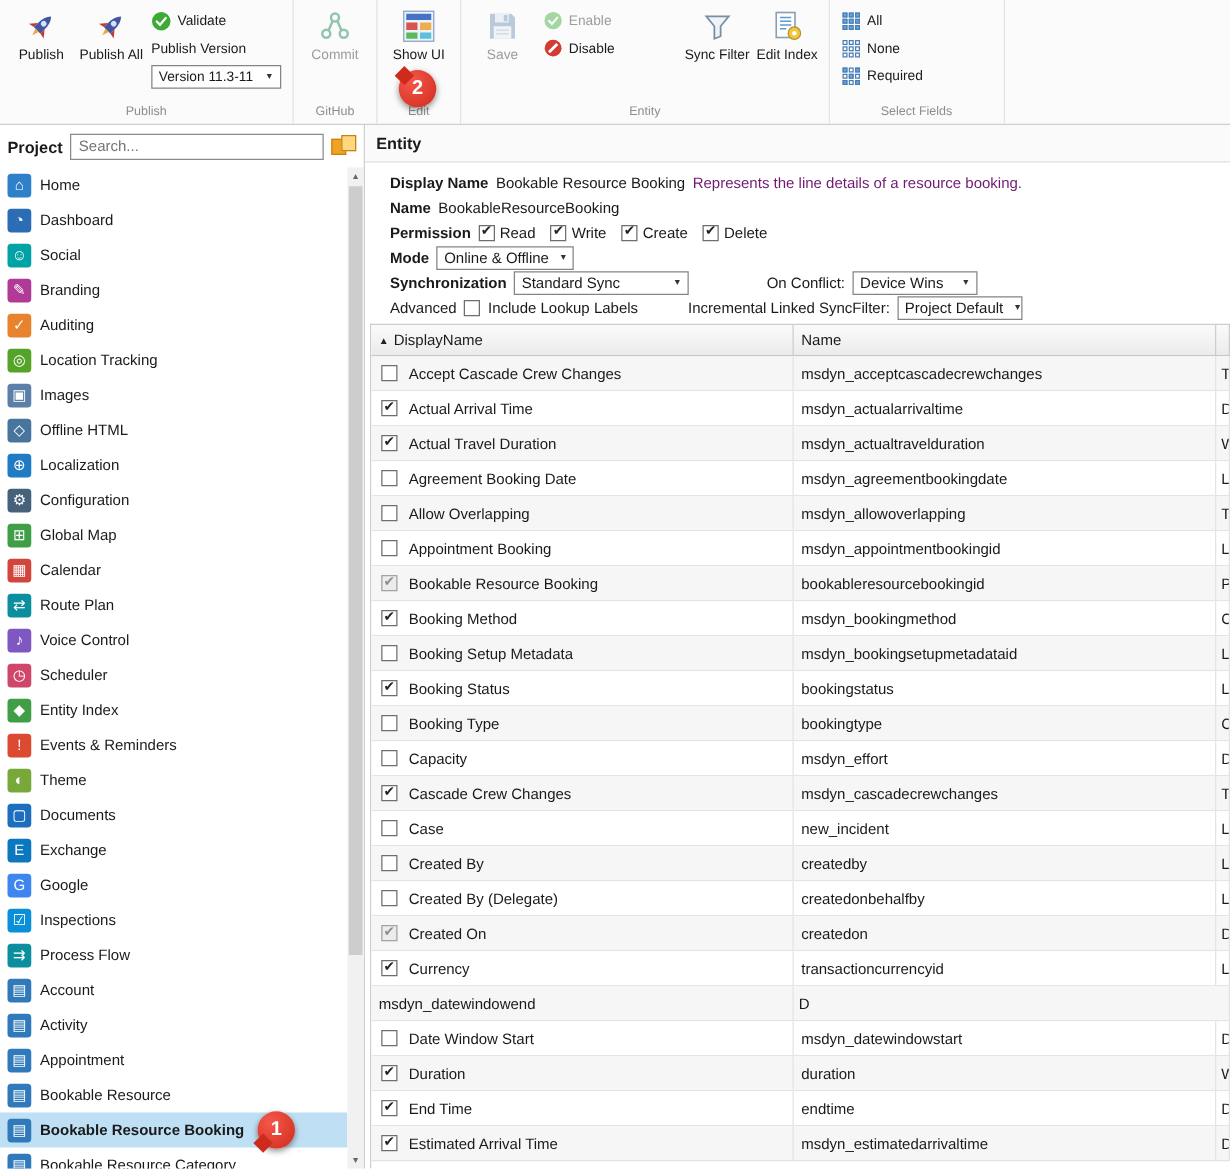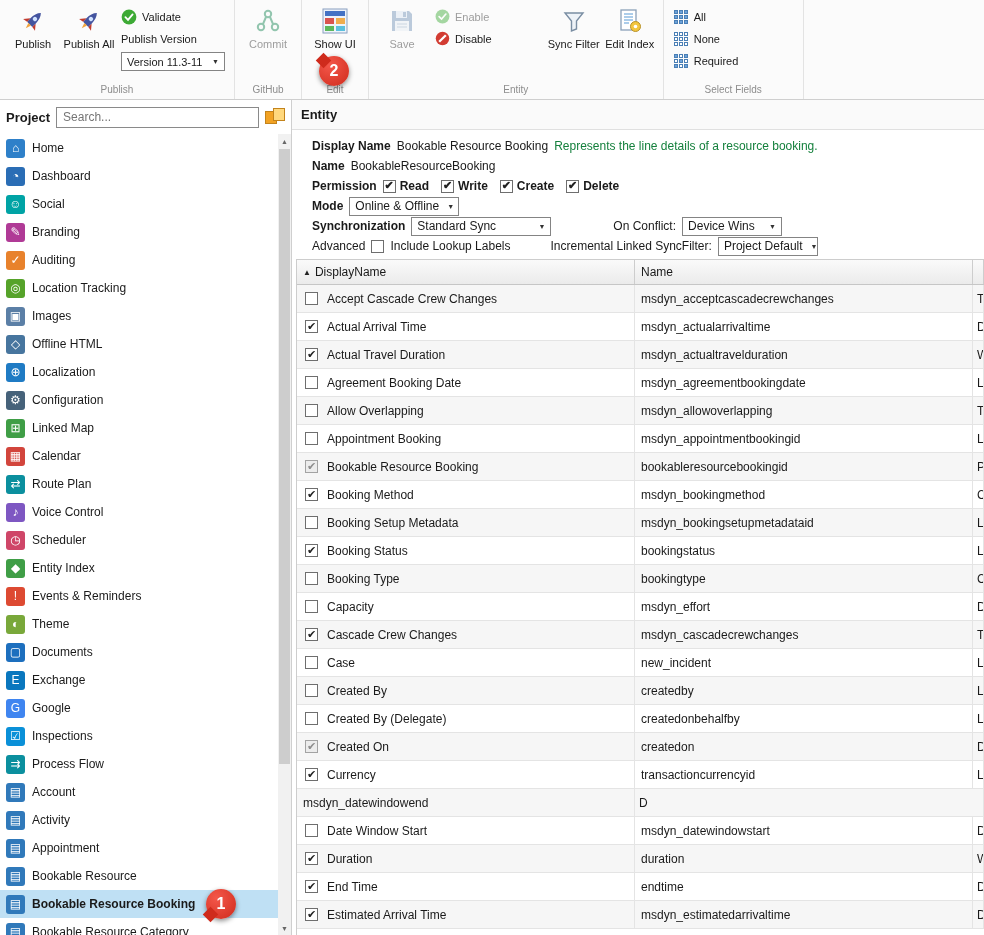--- a/index.html
+++ b/index.html
@@ -64,21 +64,21 @@
   .vscroll .sarrow.down { position:absolute; bottom:0; left:0; right:0; }
   .vscroll .thumb { position:absolute; left:1px; right:1px; top:15px; height:615px; background:#cdcdcd; }
 
   
   .main { flex:1; display:flex; flex-direction:column; overflow:hidden; background:#fff; }
   .entity-header { height:30px; background:#fafafa; border-bottom:1px solid #e0e0e0; display:flex; align-items:center;
                    padding:0 9px; font-weight:bold; font-size:13px; }
   .entity-form { padding:6px 20px 3px; }
   .frow { height:20px; display:flex; align-items:center; gap:6px; white-space:nowrap; }
   .frow b { font-weight:bold; }
-  .desc { color:#15803d; }
+  .desc { color:#701a75; }
   .cb { width:13px; height:13px; min-width:13px; border:1px solid #6e6e6e; background:#fff;
         display:inline-flex; align-items:center; justify-content:center; }
   .cb.checked::after { content:"✔"; font-size:11px; color:#222; line-height:1; margin-top:-1px; }
   .cb.disabled { background:#ececec; border-color:#a3a3a3; }
   .cb.disabled.checked::after { color:#8d8d8d; }
   .cb-pair { display:inline-flex; align-items:center; gap:4px; margin-right:12px; }
   .spacer50 { width:50px; } .spacer28 { width:28px; }
 
   
   .ftable { flex:1; display:flex; flex-direction:column; margin-left:4px; border-top:1px solid #cdcdcd;
@@ -352,21 +352,21 @@
         <div class="side-item">
           <span class="side-icon" style="background: rgb(31, 123, 196);">⊕</span>
           <span class="side-label">Localization</span>
         </div>
         <div class="side-item">
           <span class="side-icon" style="background: rgb(70, 98, 122);">⚙</span>
           <span class="side-label">Configuration</span>
         </div>
         <div class="side-item">
           <span class="side-icon" style="background: rgb(63, 158, 70);">⊞</span>
-          <span class="side-label">Linked Map</span>
+          <span class="side-label">Global Map</span>
         </div>
         <div class="side-item">
           <span class="side-icon" style="background: rgb(210, 69, 60);">▦</span>
           <span class="side-label">Calendar</span>
         </div>
         <div class="side-item">
           <span class="side-icon" style="background: rgb(11, 143, 158);">⇄</span>
           <span class="side-label">Route Plan</span>
         </div>
         <div class="side-item">
@@ -453,21 +453,21 @@
         <b>Display Name</b>
         <span>Bookable Resource Booking</span>
         <span class="desc">Represents the line details of a resource booking.</span>
       </div>
       <div class="frow">
         <b>Name</b>
         <span>BookableResourceBooking</span>
       </div>
       <div class="frow">
         <b>Permission</b>
-        <span id="permission-boxes" style="display:inline-flex;align-items:center;font-weight:bold;">
+        <span id="permission-boxes" style="display:inline-flex;align-items:center;">
             <span class="cb-pair">
               <span class="cb checked"></span>
               <span>Read</span>
             </span>
             <span class="cb-pair">
               <span class="cb checked"></span>
               <span>Write</span>
             </span>
             <span class="cb-pair">
               <span class="cb checked"></span>

